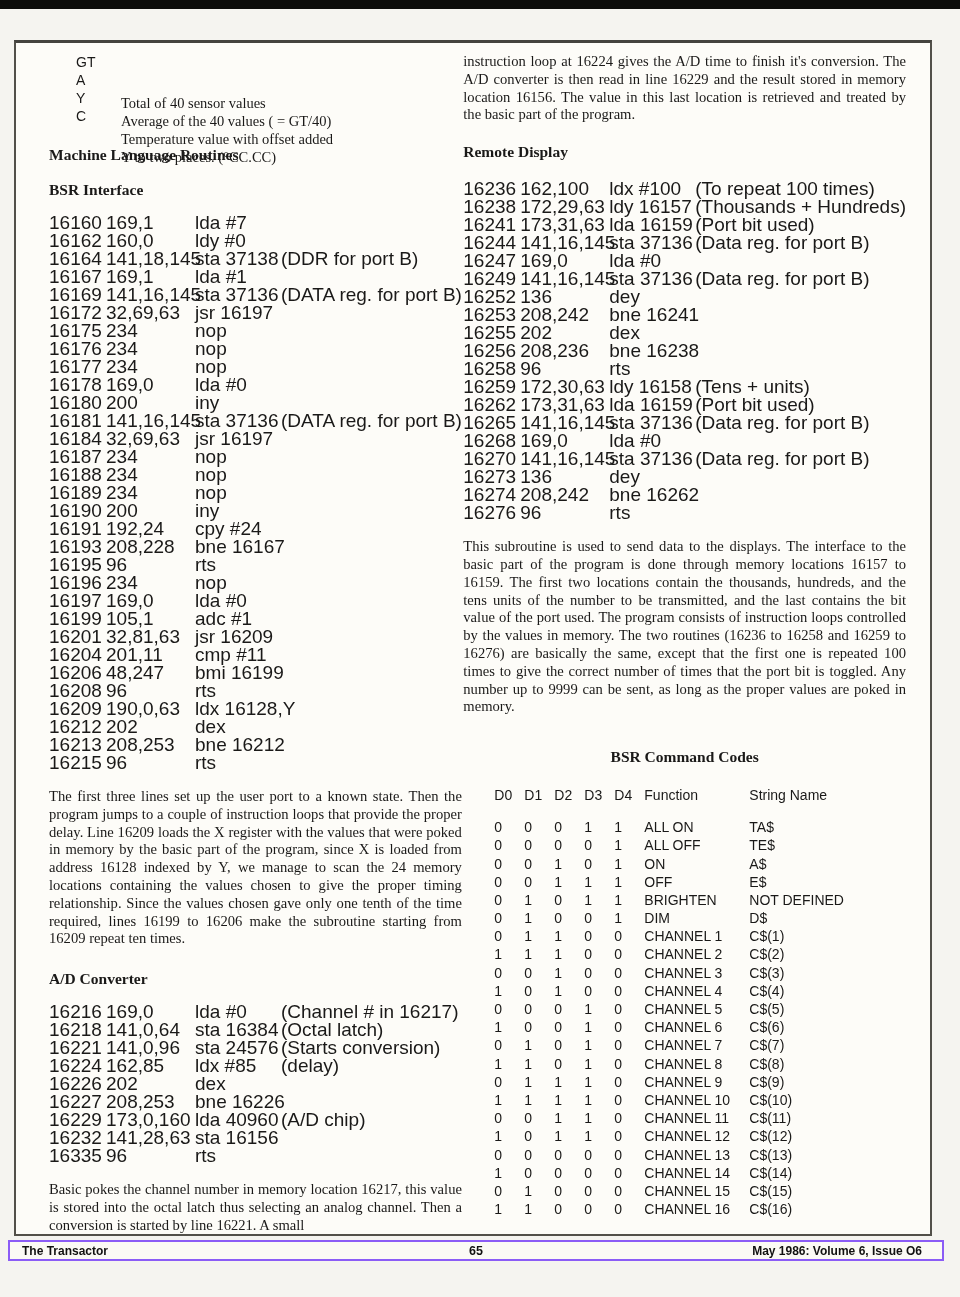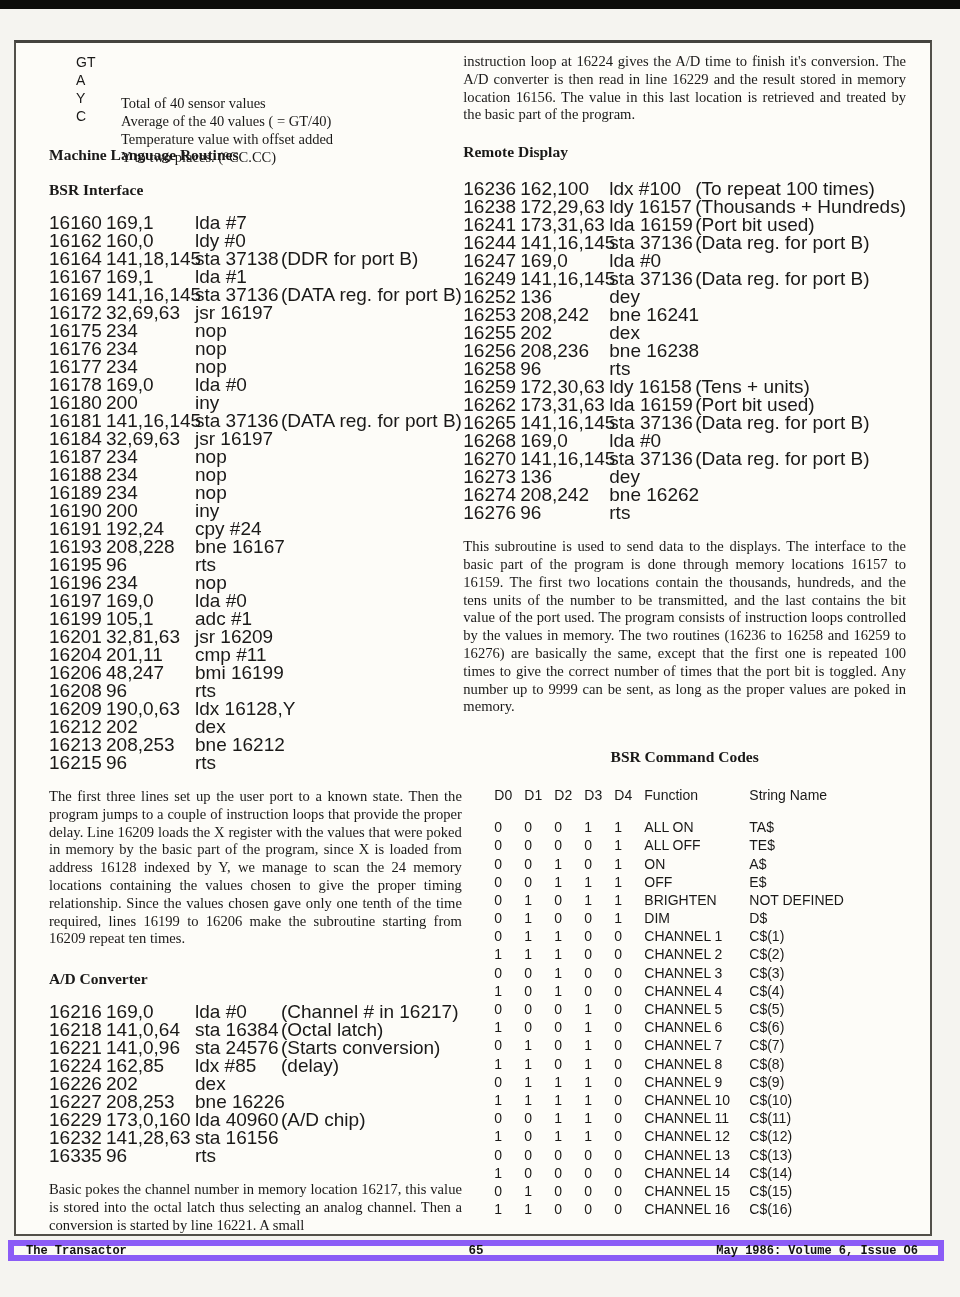--- a/index.html
+++ b/index.html
@@ -54,23 +54,23 @@
   .t-head { display:flex; height:18px; line-height:18px; }
   .t-rows { margin-top:14px; }
   .t-row { display:flex; height:18.2px; line-height:18.2px; white-space:nowrap; }
   .t-b { width:30px; }
   .t-fn { width:105px; }
   .t-sn { flex:1; }
 
   .footer {
     position:absolute; left:8px; top:1240px; width:936px; height:21px;
     background:#fbfaf5;
-    border:6px solid #8b5cf6;
+    border:2px solid #8b5cf6;
     display:flex; align-items:center;
-    font-family:Liberation Mono, monospace;
+    font-family:Liberation Sans, sans-serif;
     font-weight:bold; font-size:12px; color:#111;
   }
   .f-left { width:300px; padding-left:12px; }
   .f-center { flex:1; text-align:center; font-size:12.5px; }
   .f-right { width:300px; text-align:right; padding-right:20px; }
 </style>
 </head>
 <body>
 
 <div class="topbar"></div>

